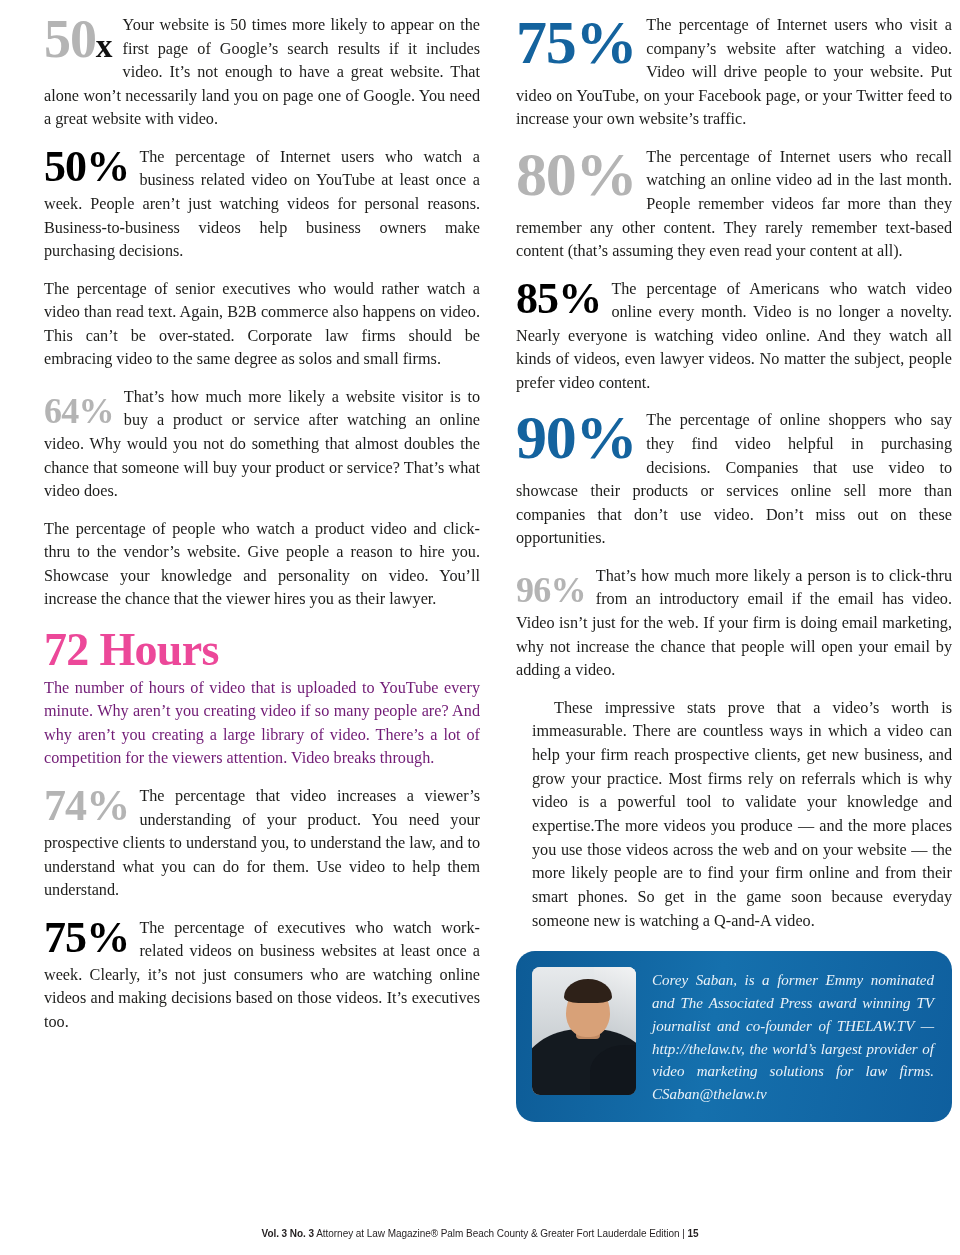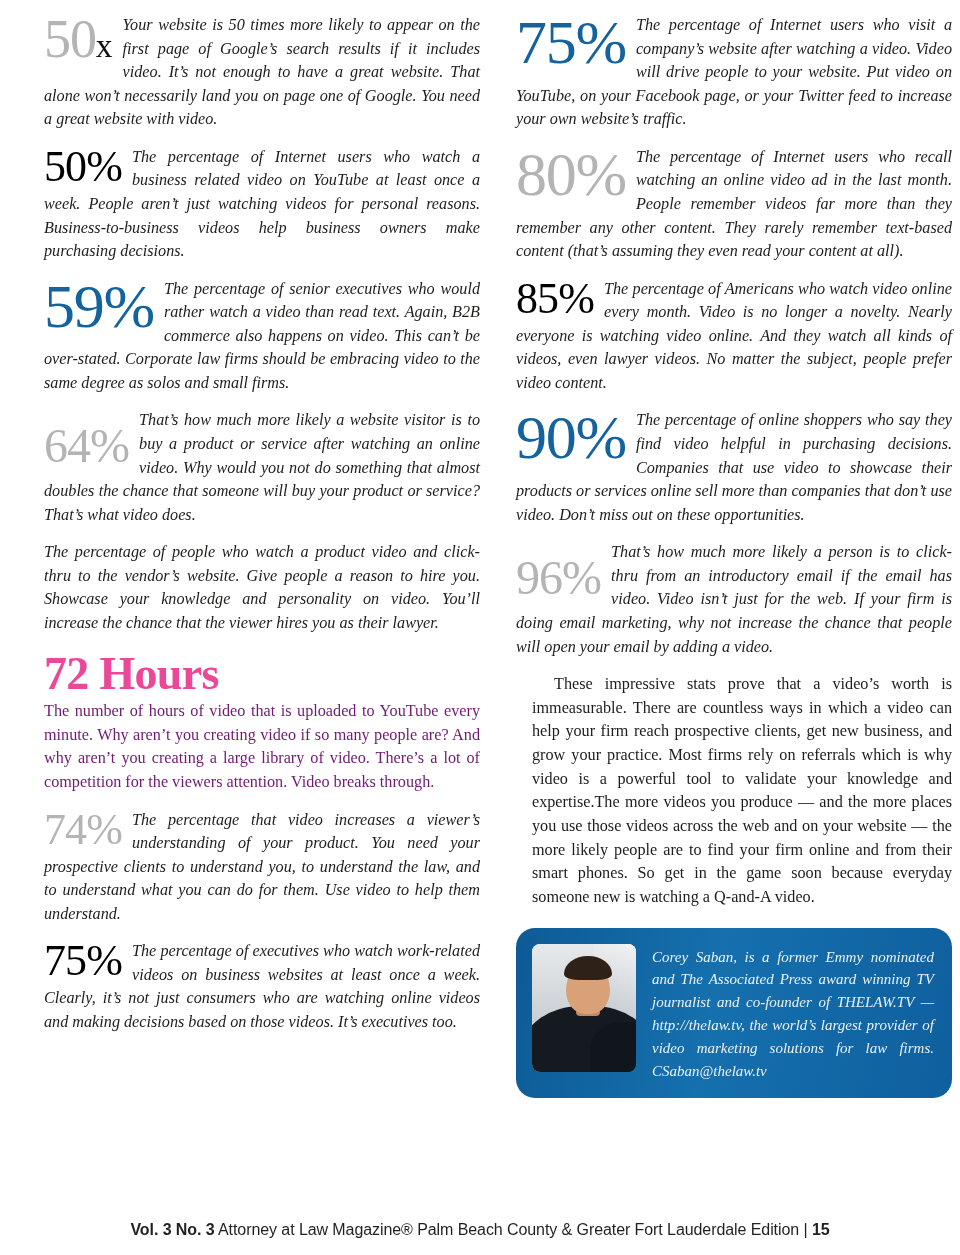--- a/index.html
+++ b/index.html
@@ -38,43 +38,43 @@
   .stat {
     margin: 0 0 14px 0;
     text-align: justify;
     font-size: 16.2px;
     line-height: 1.455;
     color: #1d1d1b;
     hyphens: none;
   }
   .stat .num {
     float: left;
-    font-weight: normal;
+    font-weight: bold;
     letter-spacing: -0.02em;
     line-height: 0.86;
     margin: 2px 10px 0 0;
     font-family: "Liberation Serif", "DejaVu Serif", serif;
   }
   .stat.sz-xl .num { font-size: 62px; }
   .stat.sz-lg .num { font-size: 54px; }
   .stat.sz-md .num { font-size: 44px; }
-  .stat.sz-sm .num { font-size: 48px; margin-top: 16px; }
+  .stat.sz-sm .num { font-size: 36px; margin-top: 10px; }
 
   .num.black { color: #000000; }
   .num.gray  { color: #b4b4b4; }
   .num.blue  { color: #14639e; }
 
   .num .suffix-x {
     color: #111111;
     font-size: 0.62em;
     letter-spacing: 0;
   }
 
   .stat p { margin: 0; }
-  .stat .lead { text-indent: 0; font-style: italic; }
+  .stat .lead { text-indent: 0; }
 
   
   .hours-block { margin: 0 0 14px 0; }
   .hours-title {
     color: #ec4899;
     font-weight: bold;
     font-size: 46px;
     line-height: 1.06;
     letter-spacing: -0.015em;
     margin: 4px 0 2px 0;
@@ -167,21 +167,21 @@
     padding-top: 2px;
   }
 
   
   .footer {
     position: absolute;
     left: 0; right: 0;
     bottom: 16px;
     text-align: center;
     font-family: "Liberation Sans", "DejaVu Sans", sans-serif;
-    font-size: 16px;
+    font-size: 10px;
     color: #231f20;
     letter-spacing: -0.005em;
   }
   .footer .vol { font-weight: bold; }
   .footer .pg  { font-weight: bold; }
   .footer .sep { color: #231f20; }
 </style>
 </head>
 <body>
 
@@ -195,21 +195,20 @@
         <span class="num gray"><span>50</span><span class="suffix-x">x</span></span>
         <p class="lead">Your website is 50 times more likely to appear on the first page of Google’s search results if it includes video. It’s not enough to have a great website. That alone won’t necessarily land you on page one of Google. You need a great website with video.</p>
       </div>
 
       <div class="stat sz-md">
         <span class="num black">50%</span>
         <p class="lead">The percentage of Internet users who watch a business related video on YouTube at least once a week. People aren’t just watching videos for personal reasons. Business-to-business videos help business owners make purchasing decisions.</p>
       </div>
 
       <div class="stat sz-xl">
-        <span class="num blue">59%</span>
         <p class="lead">The percentage of senior executives who would rather watch a video than read text. Again, B2B commerce also happens on video. This can’t be over-stated. Corporate law firms should be embracing video to the same degree as solos and small firms.</p>
       </div>
 
       <div class="stat sz-sm">
         <span class="num gray">64%</span>
         <p class="lead">That’s how much more likely a website visitor is to buy a product or service after watching an online video. Why would you not do something that almost doubles the chance that someone will buy your product or service? That’s what video does.</p>
       </div>
 
       <div class="stat sz-xl">
         <p class="lead">The percentage of people who watch a product video and click-thru to the vendor’s website. Give people a reason to hire you. Showcase your knowledge and personality on video. You’ll increase the chance that the viewer hires you as their lawyer.</p>

